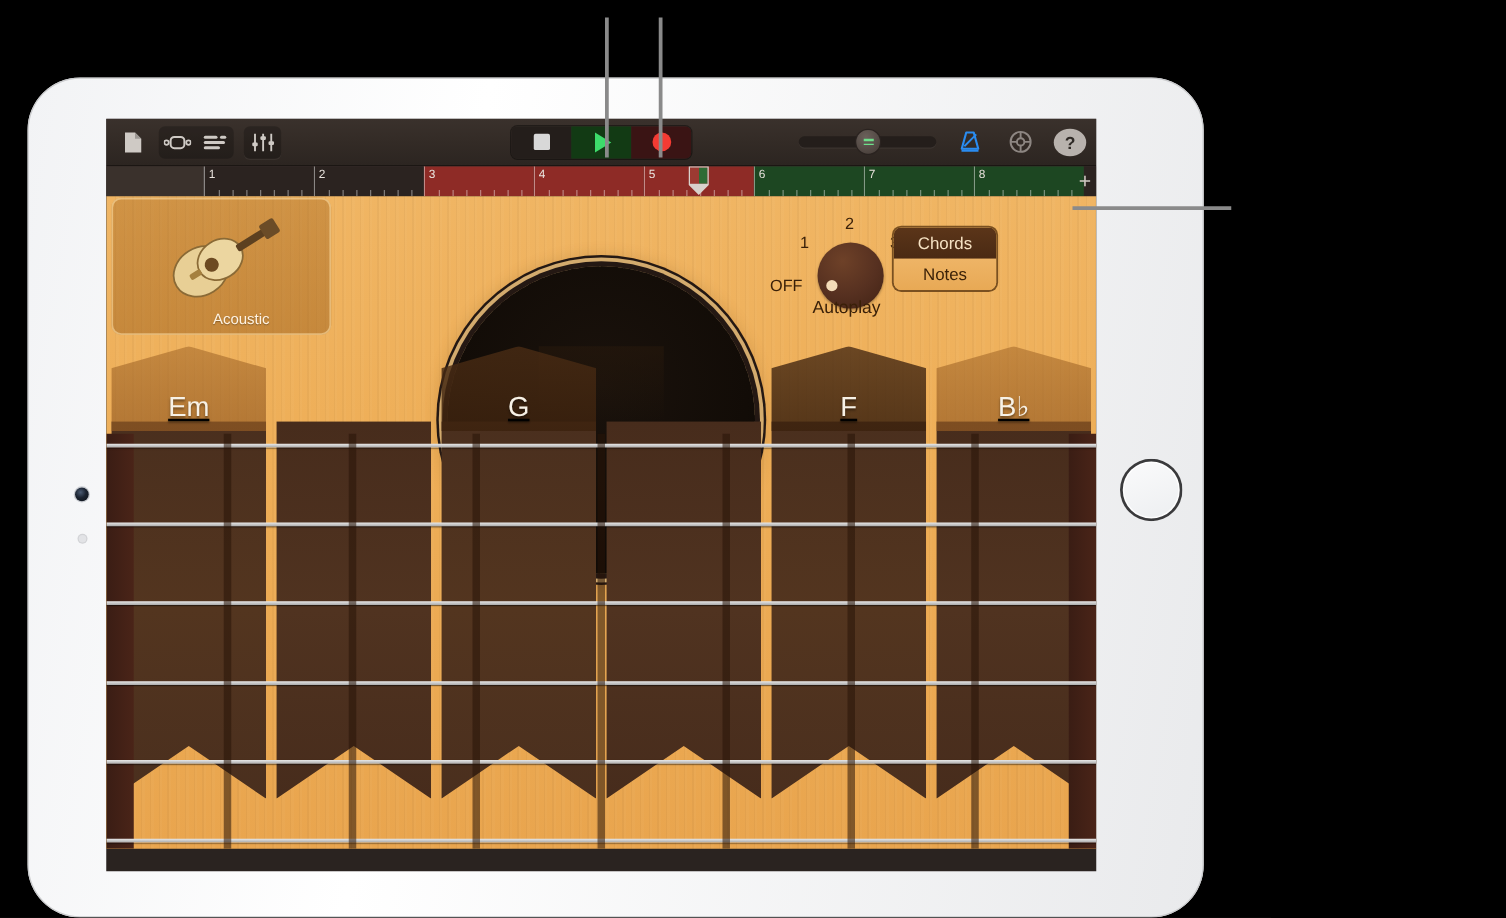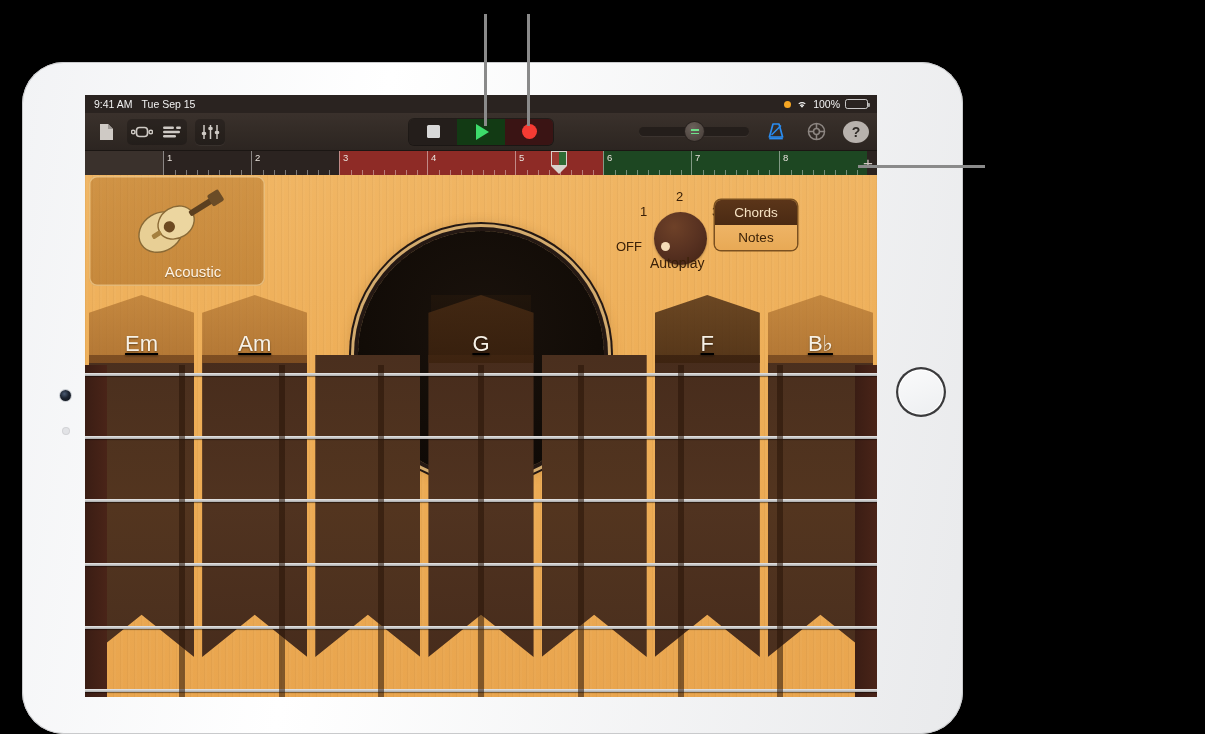--- a/index.html
+++ b/index.html
@@ -188,21 +188,21 @@
 
   
   #instrument {
     position: absolute; left: 4px; top: 1px;
     width: 176px; height: 110px; border-radius: 8px;
     background: linear-gradient(180deg, rgba(160,96,24,.40), rgba(150,88,20,.46));
     box-shadow: 0 0 0 1.5px rgba(255,225,170,.55) inset;
     display:flex; flex-direction:column; align-items:center; justify-content:flex-end;
     padding-bottom: 6px; cursor: pointer;
   }
-  #instrument-label { color:#fff3e2; font-size: 15px; text-shadow: 0 1px 1px rgba(0,0,0,.35); margin-left: 32px; }
+  #instrument-label { color:#fff3e2; font-size: 12px; text-shadow: 0 1px 1px rgba(0,0,0,.35); margin-left: 32px; }
 
   
   #autoplay { position: absolute; left: 541px; top: 12px; width: 110px; height: 100px; }
   #knob {
     position: absolute; left: 28px; top: 25px;
     width: 53px; height: 53px; border-radius: 50%;
     background: radial-gradient(circle at 38% 28%, #6e4128 0%, #563020 55%, #402214 100%);
     box-shadow: 0 1px 2px rgba(0,0,0,.35);
     cursor: pointer;
   }
@@ -297,38 +297,20 @@
   <div class="callout-v" style="left:527px; top:14px; height:112px;"></div>
   <div class="callout-h" style="left:858px; top:165px; width:127px;"></div>
 
   <div id="device">
     <div id="camera"></div>
     <div id="light-sensor"></div>
     <div id="home-button"></div>
 
     <div id="screen">
 
-      <div id="statusbar">
-        <div id="sb-left">
-          <span>9:41 AM</span>
-          <span>Tue Sep 15</span>
-        </div>
-        <div id="sb-right">
-          <span class="rec-dot"></span>
-          <span class="wifi">
-            <svg viewBox="0 0 16 13" width="12" height="10">
-              <path d="M8 11.6l1.9-2.3a3 3 0 0 0-3.8 0L8 11.6z" fill="#f2f2f2"></path>
-              <path d="M3.6 6.4a7 7 0 0 1 8.8 0" stroke="#f2f2f2" stroke-width="1.5" fill="none"></path>
-              <path d="M5.4 8.6a4.3 4.3 0 0 1 5.2 0" stroke="#f2f2f2" stroke-width="1.5" fill="none"></path>
-            </svg>
-          </span>
-          <span>100%</span>
-          <span class="batt"><span class="batt-fill"></span></span>
-        </div>
-      </div>
 
       <div id="toolbar">
         <div id="tb-left">
           <div class="tb-btn tb-flat">
             <svg width="15" height="18" viewBox="0 0 15 18">
               <path d="M1 1h8l5 5v11H1z" fill="#cfcac5"></path>
               <path d="M9 1v5h5" fill="#9d9894"></path>
             </svg>
           </div>
           <div id="tb-group1">
@@ -530,26 +512,20 @@
 
         <div id="strips">
             <div class="strip">
               <div class="strip-neck"></div>
               <div class="strip-head">
                 <div class="chord-label">Em</div>
               </div>
             </div>
             <div class="strip">
               <div class="strip-neck"></div>
-              <div class="strip-head">
-                <div class="chord-label">Am</div>
-              </div>
-            </div>
-            <div class="strip">
-              <div class="strip-neck"></div>
             </div>
             <div class="strip dark">
               <div class="strip-neck"></div>
               <div class="strip-head">
                 <div class="chord-label">G</div>
               </div>
             </div>
             <div class="strip dark">
               <div class="strip-neck"></div>
             </div>

